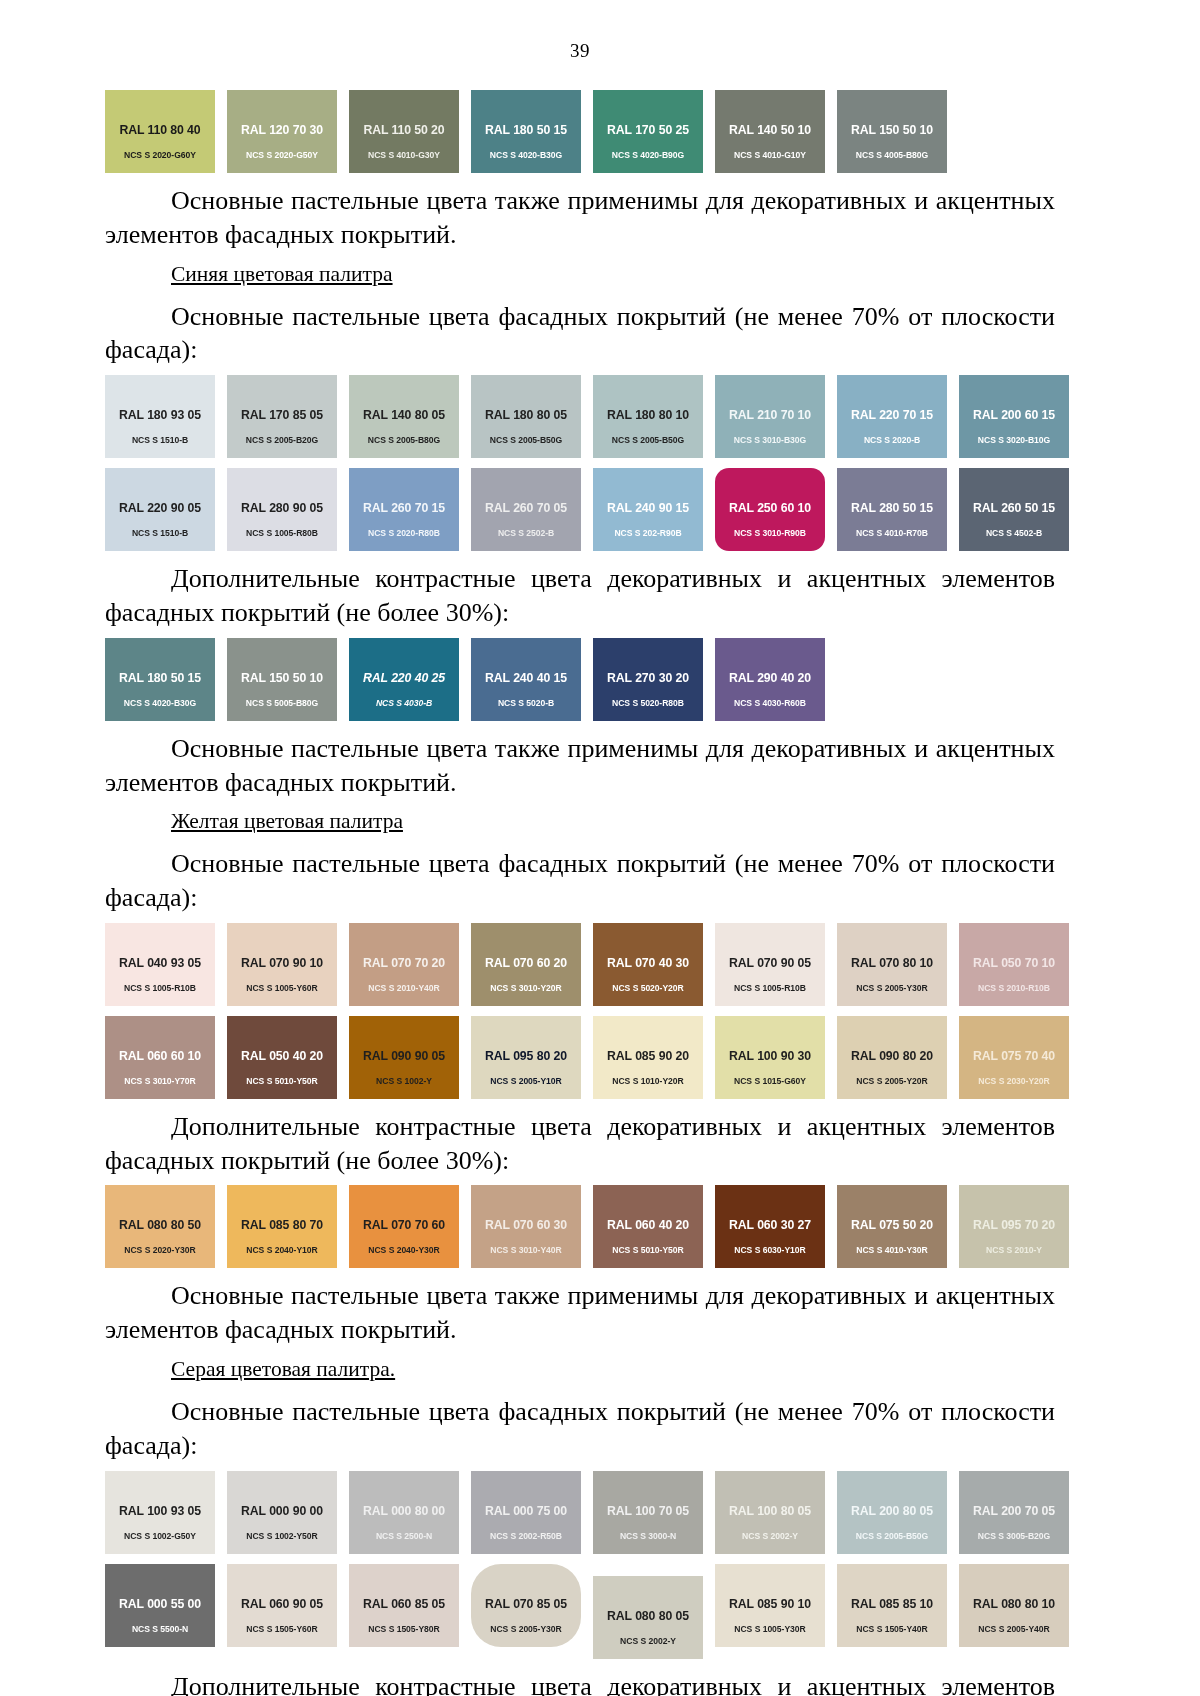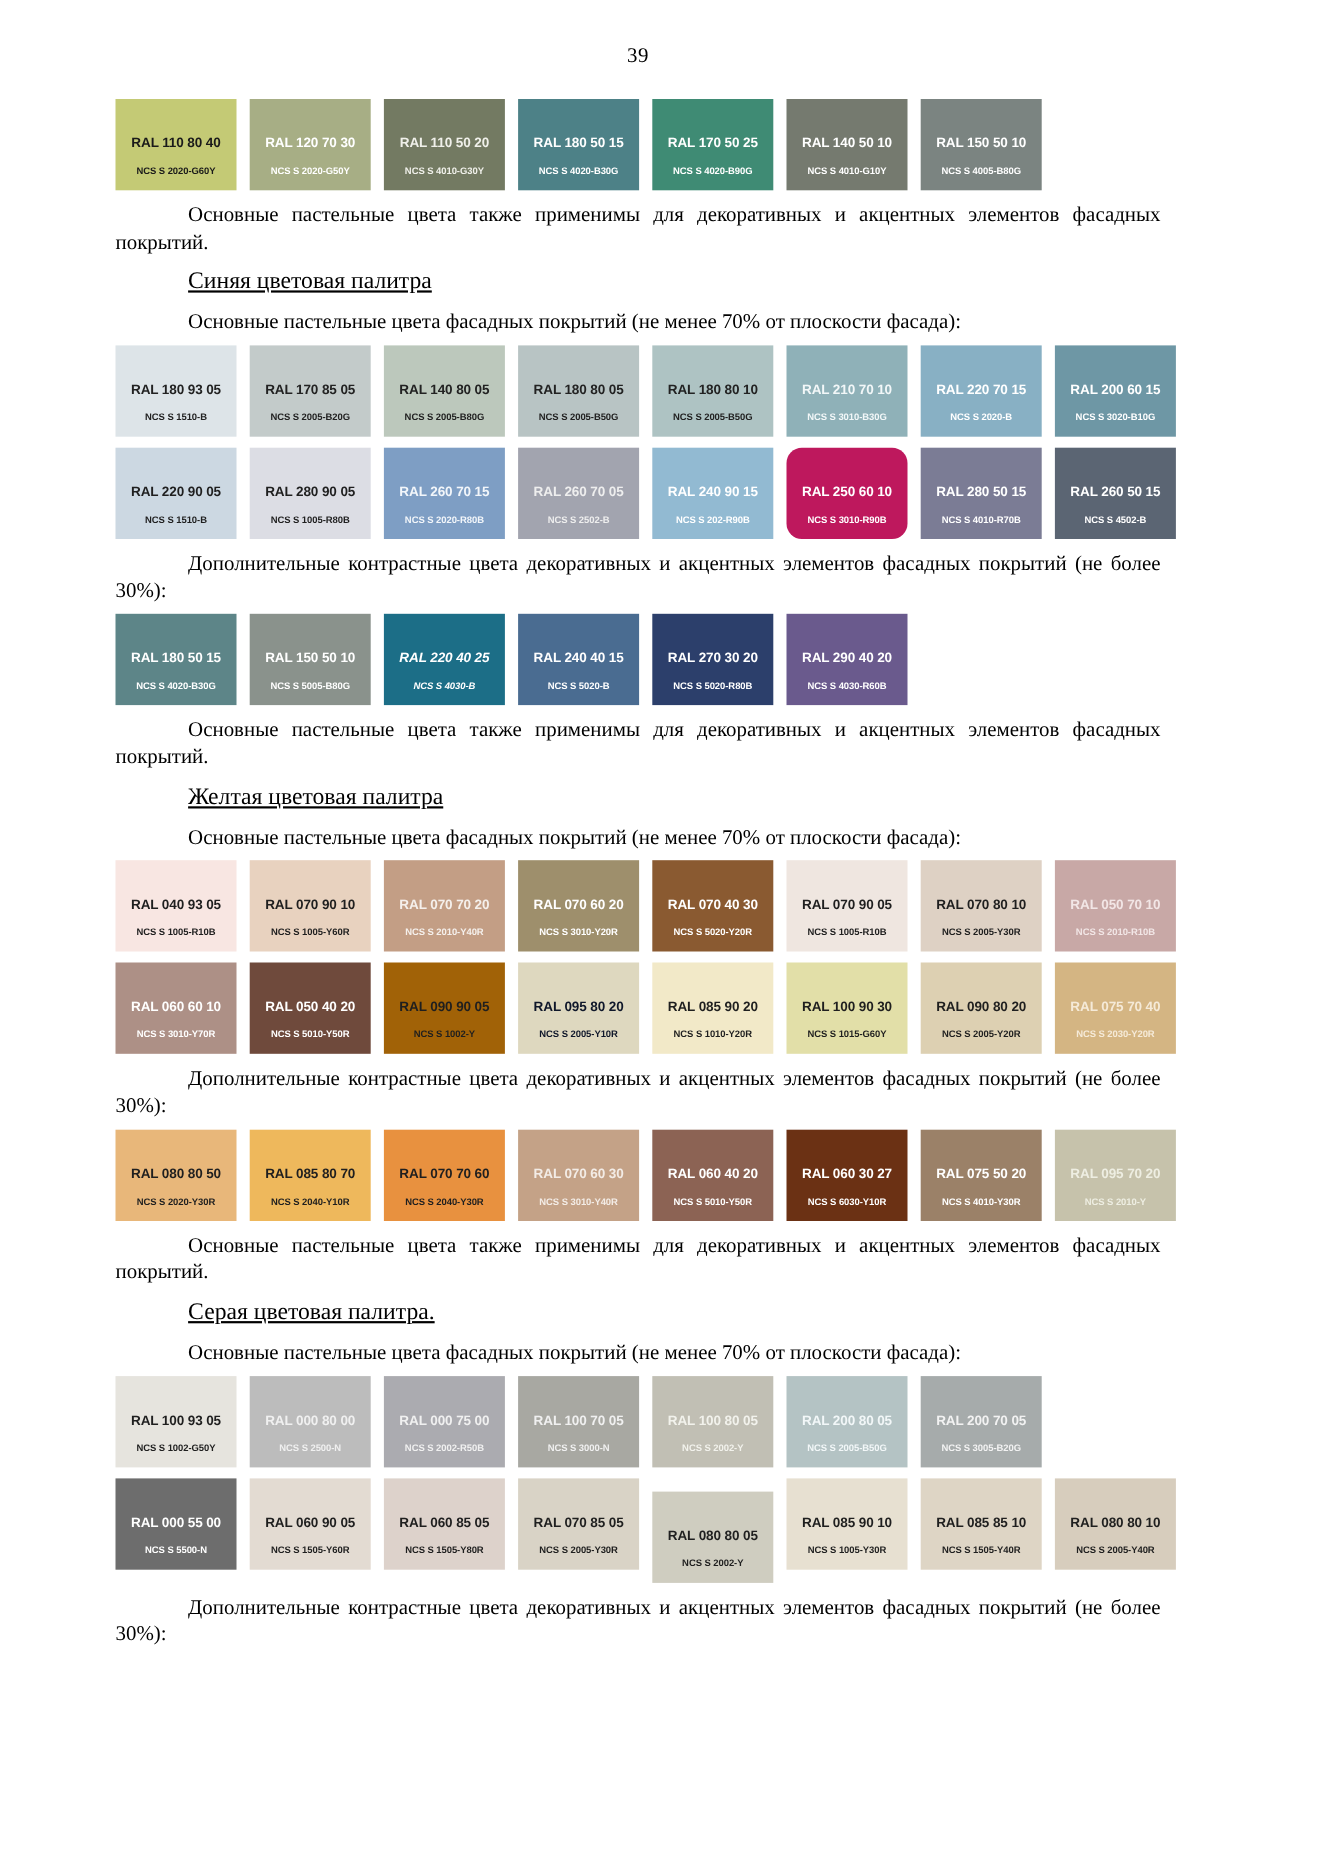--- a/index.html
+++ b/index.html
@@ -18,21 +18,21 @@
     padding:40px 105px 0 105px;
   }
   .page-number{
     text-align:center;
     font-size:19px;
     font-family:"Liberation Serif", serif;
     margin:0 0 28px 0;
     letter-spacing:0.5px;
   }
   .para{
-    font-size:19px;
+    font-size:26px;
     line-height:1.30;
     text-align:justify;
     margin:11px 0 3px 0;
     text-indent:66px;
     font-family:"Liberation Serif", serif;
   }
   .subhead{
     font-size:21.5px;
     line-height:1.30;
     margin:9px 0 2px 0;
@@ -336,20 +336,24 @@
 
   <div class="subhead"><span class="u">Серая цветовая палитра.</span></div>
 
   <p class="para">Основные пастельные цвета фасадных покрытий (не менее 70% от плоскости фасада):</p>
 
   <div class="swatch-row" id="row-gray-1">
       <div class="swatch" style="background: rgb(230, 228, 222); color: rgb(31, 31, 31);">
         <div class="ral">RAL 100 93 05</div>
         <div class="ncs">NCS S 1002-G50Y</div>
       </div>
+      <div class="swatch" style="background: rgb(217, 215, 212); color: rgb(31, 31, 31);">
+        <div class="ral">RAL 000 90 00</div>
+        <div class="ncs">NCS S 1002-Y50R</div>
+      </div>
       <div class="swatch" style="background: rgb(188, 188, 188); color: rgb(240, 240, 240);">
         <div class="ral">RAL 000 80 00</div>
         <div class="ncs">NCS S 2500-N</div>
       </div>
       <div class="swatch" style="background: rgb(171, 171, 176); color: rgb(240, 240, 240);">
         <div class="ral">RAL 000 75 00</div>
         <div class="ncs">NCS S 2002-R50B</div>
       </div>
       <div class="swatch" style="background: rgb(168, 168, 162); color: rgb(240, 240, 240);">
         <div class="ral">RAL 100 70 05</div>
@@ -374,21 +378,21 @@
         <div class="ncs">NCS S 5500-N</div>
       </div>
       <div class="swatch" style="background: rgb(227, 219, 210); color: rgb(31, 31, 31);">
         <div class="ral">RAL 060 90 05</div>
         <div class="ncs">NCS S 1505-Y60R</div>
       </div>
       <div class="swatch" style="background: rgb(221, 210, 203); color: rgb(31, 31, 31);">
         <div class="ral">RAL 060 85 05</div>
         <div class="ncs">NCS S 1505-Y80R</div>
       </div>
-      <div class="swatch" style="background: rgb(217, 211, 198); color: rgb(31, 31, 31);">
+      <div class="swatch" style="background: rgb(217, 211, 198); color: rgb(31, 31, 31); border-radius: 30px;">
         <div class="ral">RAL 070 85 05</div>
         <div class="ncs">NCS S 2005-Y30R</div>
       </div>
       <div class="swatch" style="background: rgb(207, 205, 192); color: rgb(31, 31, 31); margin-top: 12px;">
         <div class="ral">RAL 080 80 05</div>
         <div class="ncs">NCS S 2002-Y</div>
       </div>
       <div class="swatch" style="background: rgb(231, 224, 209); color: rgb(31, 31, 31);">
         <div class="ral">RAL 085 90 10</div>
         <div class="ncs">NCS S 1005-Y30R</div>

